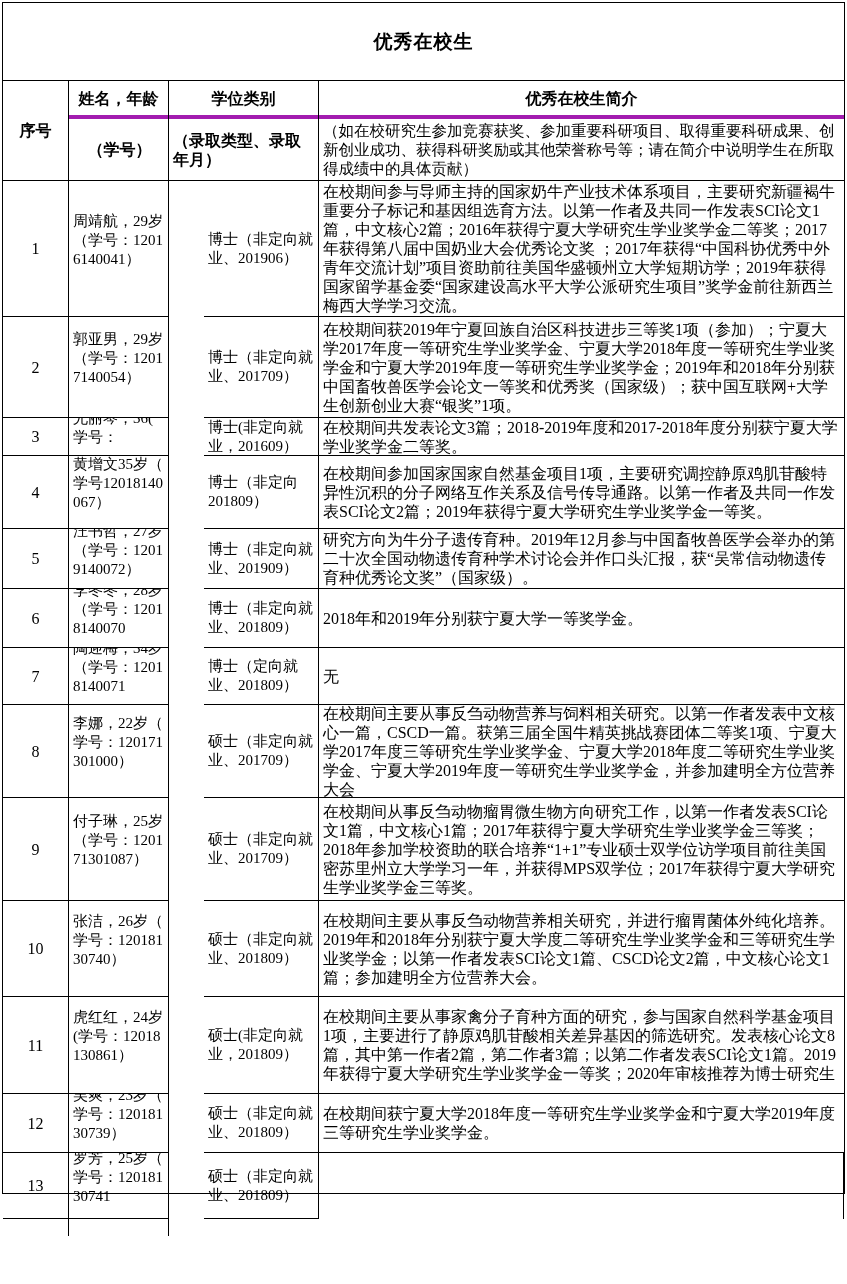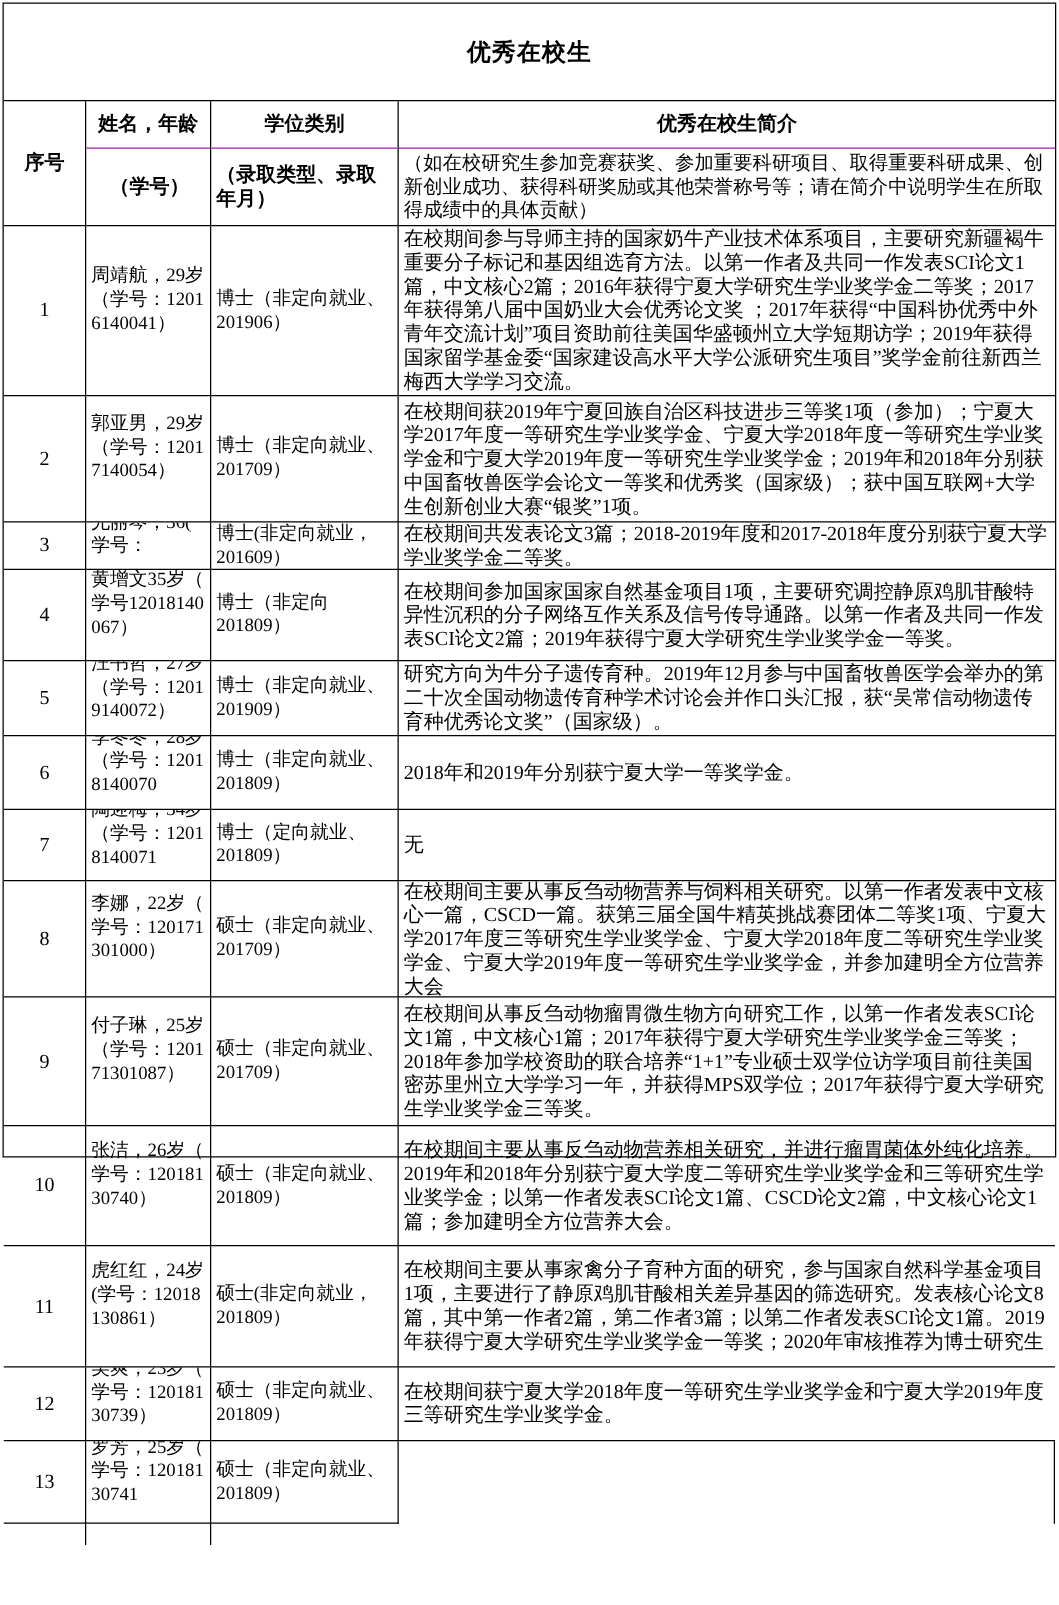--- a/index.html
+++ b/index.html
@@ -4,21 +4,21 @@
 <style>
   * { box-sizing: border-box; margin: 0; padding: 0; }
   html, body { background: #ffffff; }
   body {
     width: 847px; height: 1284px;
     font-family: "Liberation Serif", serif;
     color: #000;
   }
   .page {
     position: absolute; top: 2px; left: 2px;
-    width: 843px; height: 924px;
+    width: 843px; height: 1192px;
     border: 1px solid #000;
     background: #fff;
     display: flex; flex-direction: column;
   }
   .title-box {
     height: 77px; flex: 0 0 77px;
     display: flex; align-items: center; justify-content: center;
   }
   .title-box .t {
     font-size: 19px; font-weight: bold; letter-spacing: 1px;
@@ -34,31 +34,31 @@
     border-right: 1px solid #000;
     border-bottom: 1px solid #000;
     overflow: hidden;
     display: flex; align-items: center;
     font-size: 16px; line-height: 19px;
   }
   .cell.last-col { border-right: none; }
   .cell.last-row { border-bottom: none; }
   .c-no { justify-content: center; text-align: center; align-items: center; }
   .c-name { padding: 0 2px 17px 4px; font-size: 15px; line-break: anywhere; word-break: break-all; }
-  .c-deg  { padding: 0 3px 0 4px; font-size: 15px; }
+  .c-deg  { padding: 0 3px 0 4px; font-size: 15px; margin-left: 35px; }
   .c-intro{ padding: 0 2px 0 4px; }
   .txt { width: 100%; }
   
   .hdr { font-weight: bold; }
   .hcell { padding: 0; align-items: stretch; }
   .hcell .stack { display: flex; flex-direction: column; width: 100%; height: 100%; }
   .hcell .sub-top {
     height: 38px; flex: 0 0 38px;
     display: flex; align-items: center; justify-content: center;
-    border-bottom: 1px solid #a21caf;
+    border-bottom: 4px solid #a21caf;
     font-weight: bold; font-size: 16px;
   }
   .hcell .sub-bot {
     flex: 1 1 auto; display: flex; align-items: center;
   }
   .hcell .sub-bot.center { justify-content: center; }
   .hcell .sub-bot .txt { padding: 0 2px 0 4px; }
   .hcell .sub-bot.bold { font-weight: bold; }
   .note { font-weight: normal; font-size: 15.5px; line-height: 19px; }
 </style>

